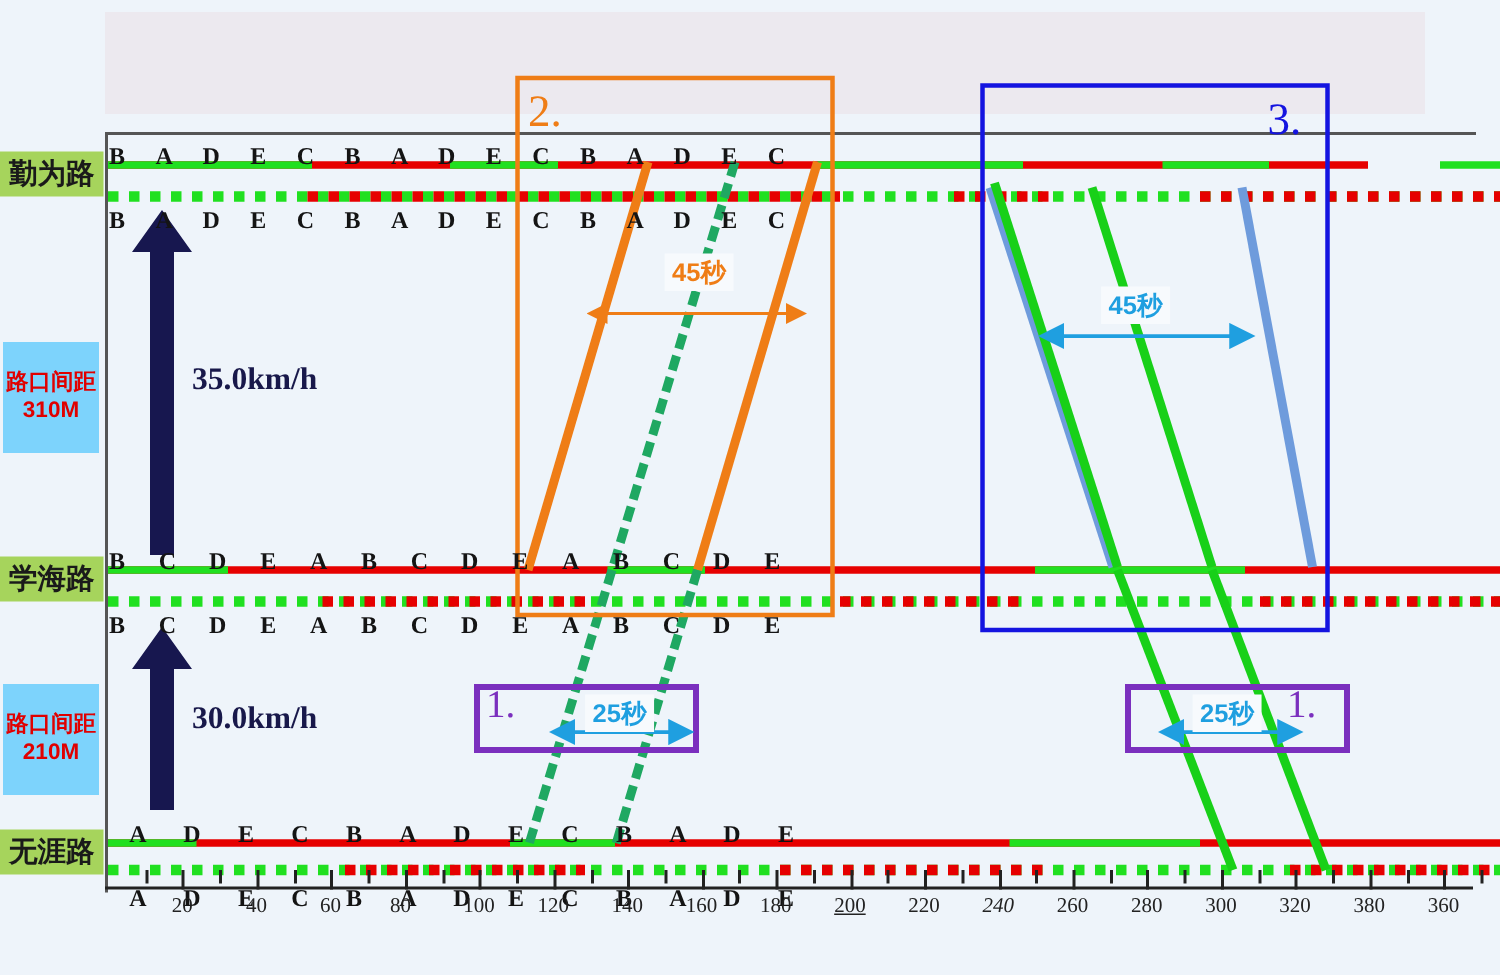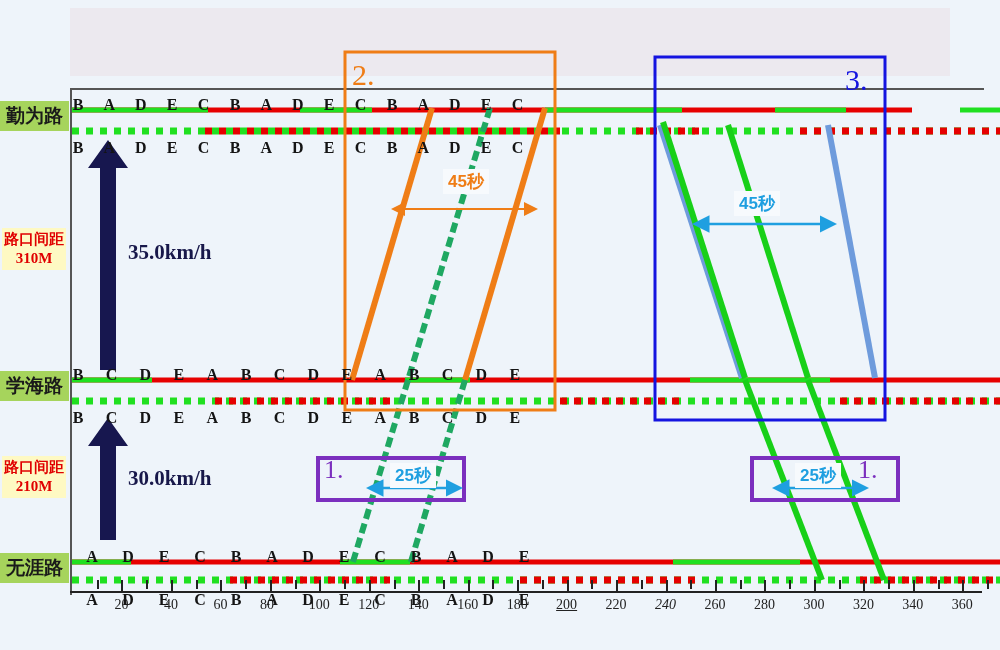--- a/index.html
+++ b/index.html
@@ -61,24 +61,24 @@
   
   .rname{
     position:absolute;left:0px;
     background:#a6d45c;color:#1a1a1a;
     font-size:19px;font-weight:bold;padding:2px 6px;
     font-family:"Liberation Sans","DejaVu Sans",sans-serif;
     white-space:nowrap;
   }
   .dist-box{
     position:absolute;left:2px;width:64px;
-    background:#fef9c3;color:#e00000;text-align:center;
+    background:#7dd3fc;color:#e00000;text-align:center;
     font-size:15px;font-weight:bold;line-height:1.25;
-    font-family:Liberation Serif, serif;
-    padding:2px 0;
+    font-family:Liberation Sans, sans-serif;
+    padding:18px 0;
   }
   .speed{
     position:absolute;font-size:21px;font-weight:bold;color:#18184a;
     font-family:"Liberation Serif","DejaVu Serif",serif;white-space:nowrap;
   }
 
   
   .tick{position:absolute;width:2px;background:#222;}
   .ticklabel{
     position:absolute;font-size:14px;color:#222;transform:translateX(-50%);
@@ -365,21 +365,21 @@
       <div class="tick" style="left: 764.473px; top: 580px; height: 13px;"></div>
       <div class="ticklabel" style="left: 764.473px; top: 597px;">280</div>
       <div class="tick" style="left: 739.742px; top: 580px; height: 9px;"></div>
       <div class="tick" style="left: 813.935px; top: 580px; height: 13px;"></div>
       <div class="ticklabel" style="left: 813.935px; top: 597px;">300</div>
       <div class="tick" style="left: 789.204px; top: 580px; height: 9px;"></div>
       <div class="tick" style="left: 863.398px; top: 580px; height: 13px;"></div>
       <div class="ticklabel" style="left: 863.398px; top: 597px;">320</div>
       <div class="tick" style="left: 838.667px; top: 580px; height: 9px;"></div>
       <div class="tick" style="left: 912.86px; top: 580px; height: 13px;"></div>
-      <div class="ticklabel" style="left: 912.86px; top: 597px;">340</div>
+      <div class="ticklabel" style="left: 912.86px; top: 597px;">380</div>
       <div class="tick" style="left: 888.129px; top: 580px; height: 9px;"></div>
       <div class="tick" style="left: 962.323px; top: 580px; height: 13px;"></div>
       <div class="ticklabel" style="left: 962.323px; top: 597px;">360</div>
       <div class="tick" style="left: 937.591px; top: 580px; height: 9px;"></div>
       <div class="tick" style="left: 987.054px; top: 580px; height: 9px;"></div>
     </div>
 
 </div>
 
 </body></html>

